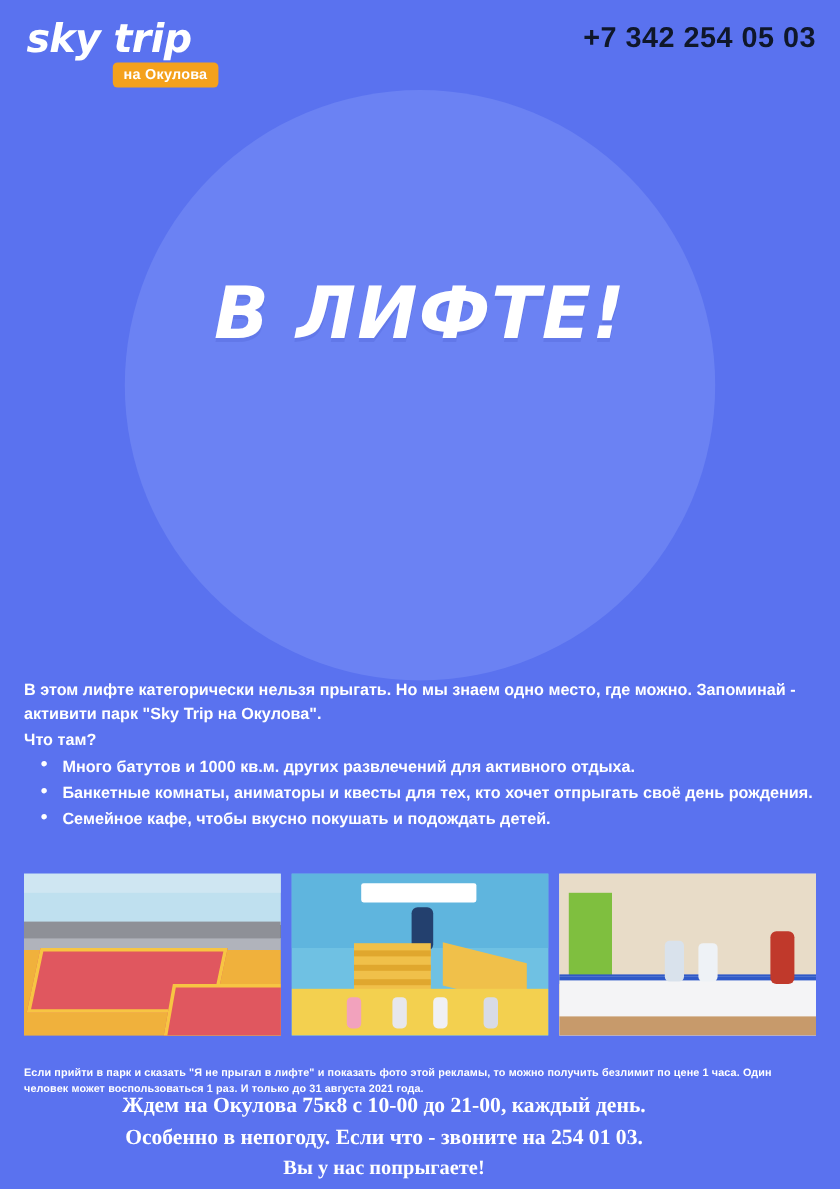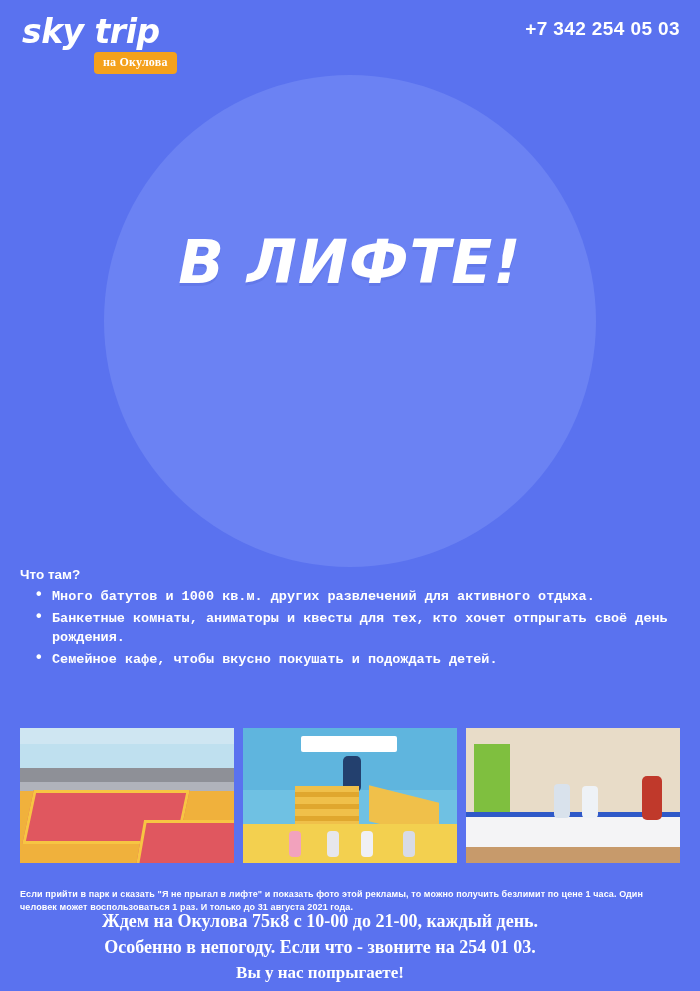--- a/index.html
+++ b/index.html
@@ -62,28 +62,27 @@
     display: inline-block;
     margin-left: 72px;
     margin-top: 2px;
     background: #f4a11c;
     color: #ffffff;
     font-size: 12px;
     font-weight: bold;
     padding: 3px 9px 4px 9px;
     border-radius: 4px;
     letter-spacing: 0.2px;
-    font-family: Liberation Serif, serif;
   }
   .phone {
     position: absolute;
     right: 20px;
     top: 18px;
-    color: #ffffff;
-    font-size: 19px;
+    color: #0f172a;
+    font-size: 24px;
     font-weight: bold;
     letter-spacing: 0.4px;
     white-space: nowrap;
   }
 
   
   .headline {
     position: absolute;
     left: 0;
     top: 228px;
@@ -109,21 +108,20 @@
     color: #ffffff;
     font-size: 13.5px;
     line-height: 20px;
     font-weight: bold;
   }
   .copy p { margin: 0 0 2px 0; }
   .copy ul {
     margin: 2px 0 0 0;
     padding-left: 22px;
     list-style: none;
-    font-family: Liberation Mono, monospace;
   }
   .copy li {
     position: relative;
     margin-bottom: 3px;
     padding-left: 10px;
     line-height: 19px;
   }
   .copy li::before {
     content: "•";
     position: absolute;
@@ -236,20 +234,21 @@
       <div class="logo-badge">на Окулова</div>
     </div>
     <div class="phone">+7 342 254 05 03</div>
   </div>
 
   <div class="headline">
     <span class="l2">В ЛИФТЕ!</span>
   </div>
 
   <div class="copy">
+    <p>В этом лифте категорически нельзя прыгать. Но мы знаем одно место, где можно. Запоминай - активити парк "Sky Trip на Окулова".</p>
     <p>Что там?</p>
     <ul>
       <li>Много батутов и 1000 кв.м. других развлечений для активного отдыха.</li>
       <li>Банкетные комнаты, аниматоры и квесты для тех, кто хочет отпрыгать своё день рождения.</li>
       <li>Семейное кафе, чтобы вкусно покушать и подождать детей.</li>
     </ul>
   </div>
 
   <div class="photos">
     <div class="photo ph1">

